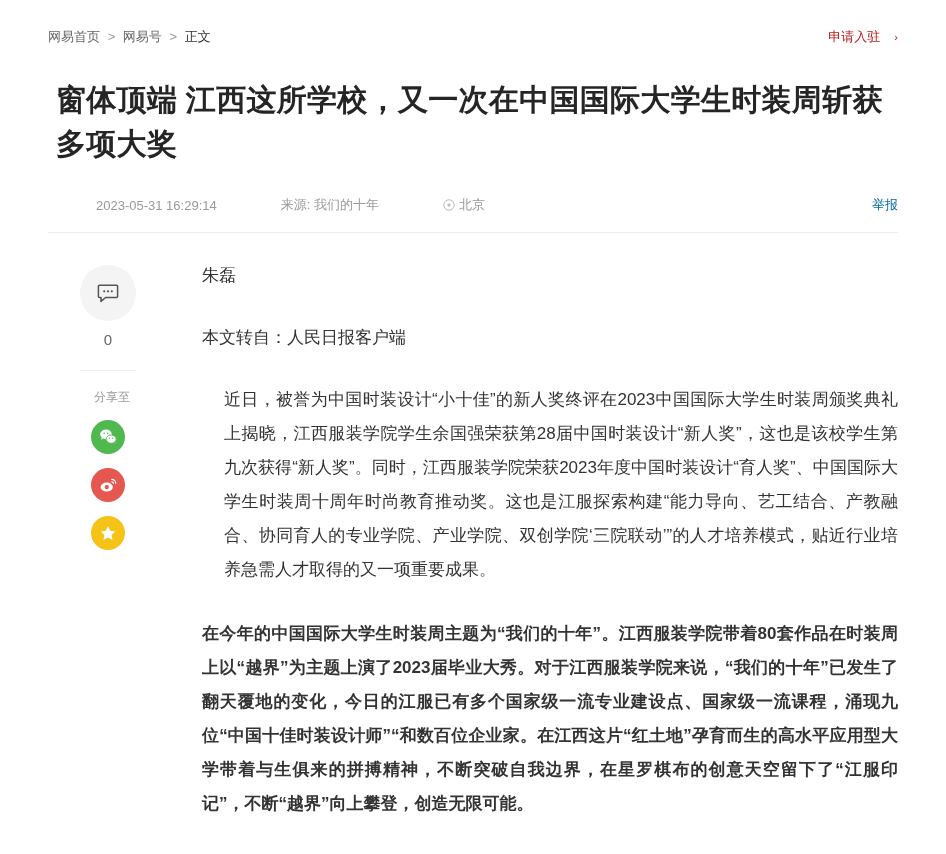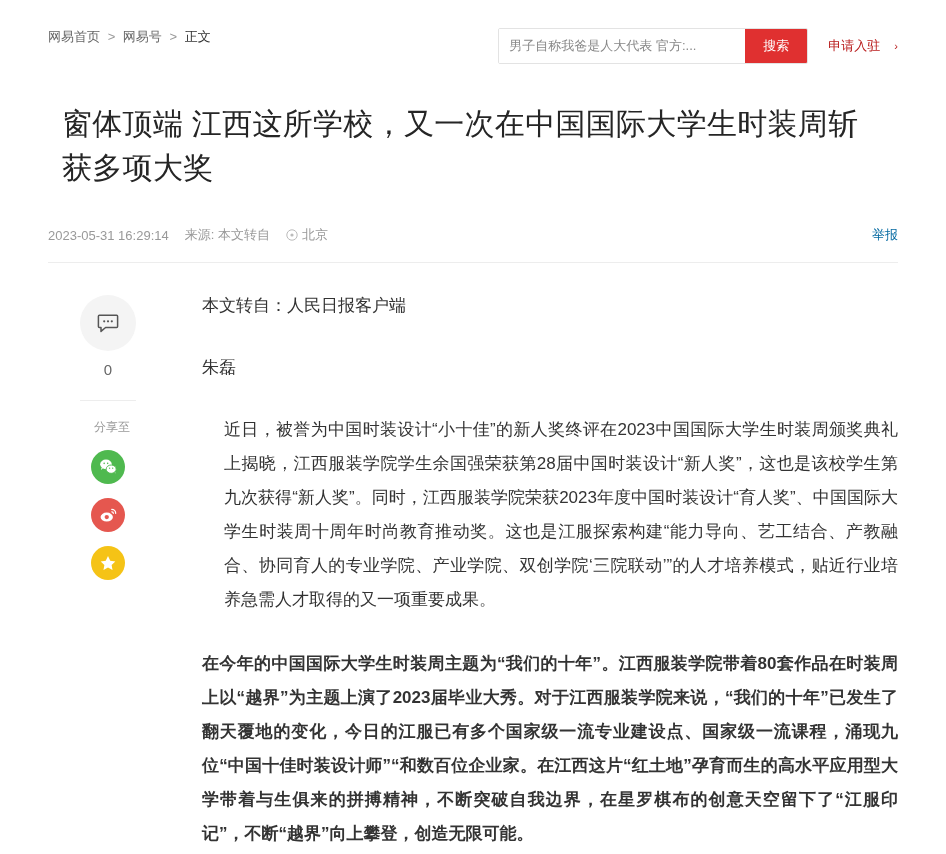--- a/index.html
+++ b/index.html
@@ -91,35 +91,35 @@
   .apply-link .chev {
     margin-left: 3px;
     font-size: 11px;
   }
 
   
   .title-wrap {
     padding: 10px 48px 0 48px;
   }
   h1.article-title {
-    margin: 14px;
+    margin: 8px;
     font-size: 30px;
     line-height: 44px;
-    font-weight: normal;
+    font-weight: bold;
     color: #252525;
     letter-spacing: 0.3px;
   }
   .meta-row {
     padding: 22px 48px 0 48px;
     display: flex;
     align-items: center;
     font-size: 13px;
     color: #999;
   }
-  .meta-row .m-item { margin-right: 16px; }
+  .meta-row .m-item { margin-right: 16px; margin-left: 48px; }
   .meta-row .loc {
     display: flex;
     align-items: center;
   }
   .pin-icon {
     display: inline-block;
     width: 12px;
     height: 12px;
     margin-right: 4px;
     position: relative;
@@ -220,38 +220,34 @@
   <div class="header">
     <div class="breadcrumb">
       <a href="#">网易首页</a>
       <span class="sep">&gt;</span>
       <a href="#">网易号</a>
       <span class="sep">&gt;</span>
       <span class="current">正文</span>
     </div>
 
     <div class="header-right">
-      <div class="search-box">
-        <input class="search-input" type="text" value="男子自称我爸是人大代表 官方:..." style="">
-        <button class="search-btn">搜索</button>
-      </div>
       <div class="apply-link">
         <span>申请入驻</span>
         <span class="chev">›</span>
       </div>
     </div>
   </div>
 
   <div class="title-wrap">
     <h1 class="article-title">窗体顶端 江西这所学校，又一次在中国国际大学生时装周斩获多项大奖</h1>
   </div>
 
   <div class="meta-row">
     <span class="m-item">2023-05-31 16:29:14</span>
-    <span class="m-item">来源: 本文转自</span>
+    <span class="m-item">来源: 我们的十年</span>
     <span class="m-item loc">
       <span class="pin-icon">
         <svg width="12" height="12" viewBox="0 0 12 12">
           <circle cx="6" cy="6" r="5.2" fill="none" stroke="#bbbbbb" stroke-width="1"></circle>
           <circle cx="6" cy="6" r="1.6" fill="#bbbbbb"></circle>
         </svg>
       </span>
       <span>北京</span>
     </span>
     <span class="report">举报</span>
@@ -296,20 +292,20 @@
         </div>
         <div class="share-icon si-fav">
           <svg width="20" height="20" viewBox="0 0 24 24">
             <path d="M12 3.6l2.7 5.6 6.1.85-4.45 4.3 1.08 6.05L12 17.5l-5.43 2.9 1.08-6.05L3.2 10.05l6.1-.85z" fill="#ffffff"></path>
           </svg>
         </div>
       </div>
     </div>
 
     <div class="article">
+      <p>朱磊</p>
       <p>本文转自：人民日报客户端</p>
-      <p>朱磊</p>
       <p class="tight">近日，被誉为中国时装设计“小十佳”的新人奖终评在2023中国国际大学生时装周颁奖典礼上揭晓，江西服装学院学生余国强荣获第28届中国时装设计“新人奖”，这也是该校学生第九次获得“新人奖”。同时，江西服装学院荣获2023年度中国时装设计“育人奖”、中国国际大学生时装周十周年时尚教育推动奖。这也是江服探索构建“能力导向、艺工结合、产教融合、协同育人的专业学院、产业学院、双创学院‘三院联动’”的人才培养模式，贴近行业培养急需人才取得的又一项重要成果。</p>
       <p>在今年的中国国际大学生时装周主题为“我们的十年”。江西服装学院带着80套作品在时装周上以“越界”为主题上演了2023届毕业大秀。对于江西服装学院来说，“我们的十年”已发生了翻天覆地的变化，今日的江服已有多个国家级一流专业建设点、国家级一流课程，涌现九位“中国十佳时装设计师”“和数百位企业家。在江西这片“红土地”孕育而生的高水平应用型大学带着与生俱来的拼搏精神，不断突破自我边界，在星罗棋布的创意天空留下了“江服印记”，不断“越界”向上攀登，创造无限可能。</p>
     </div>
 
   </div>
 </div>
 
 </body></html>

